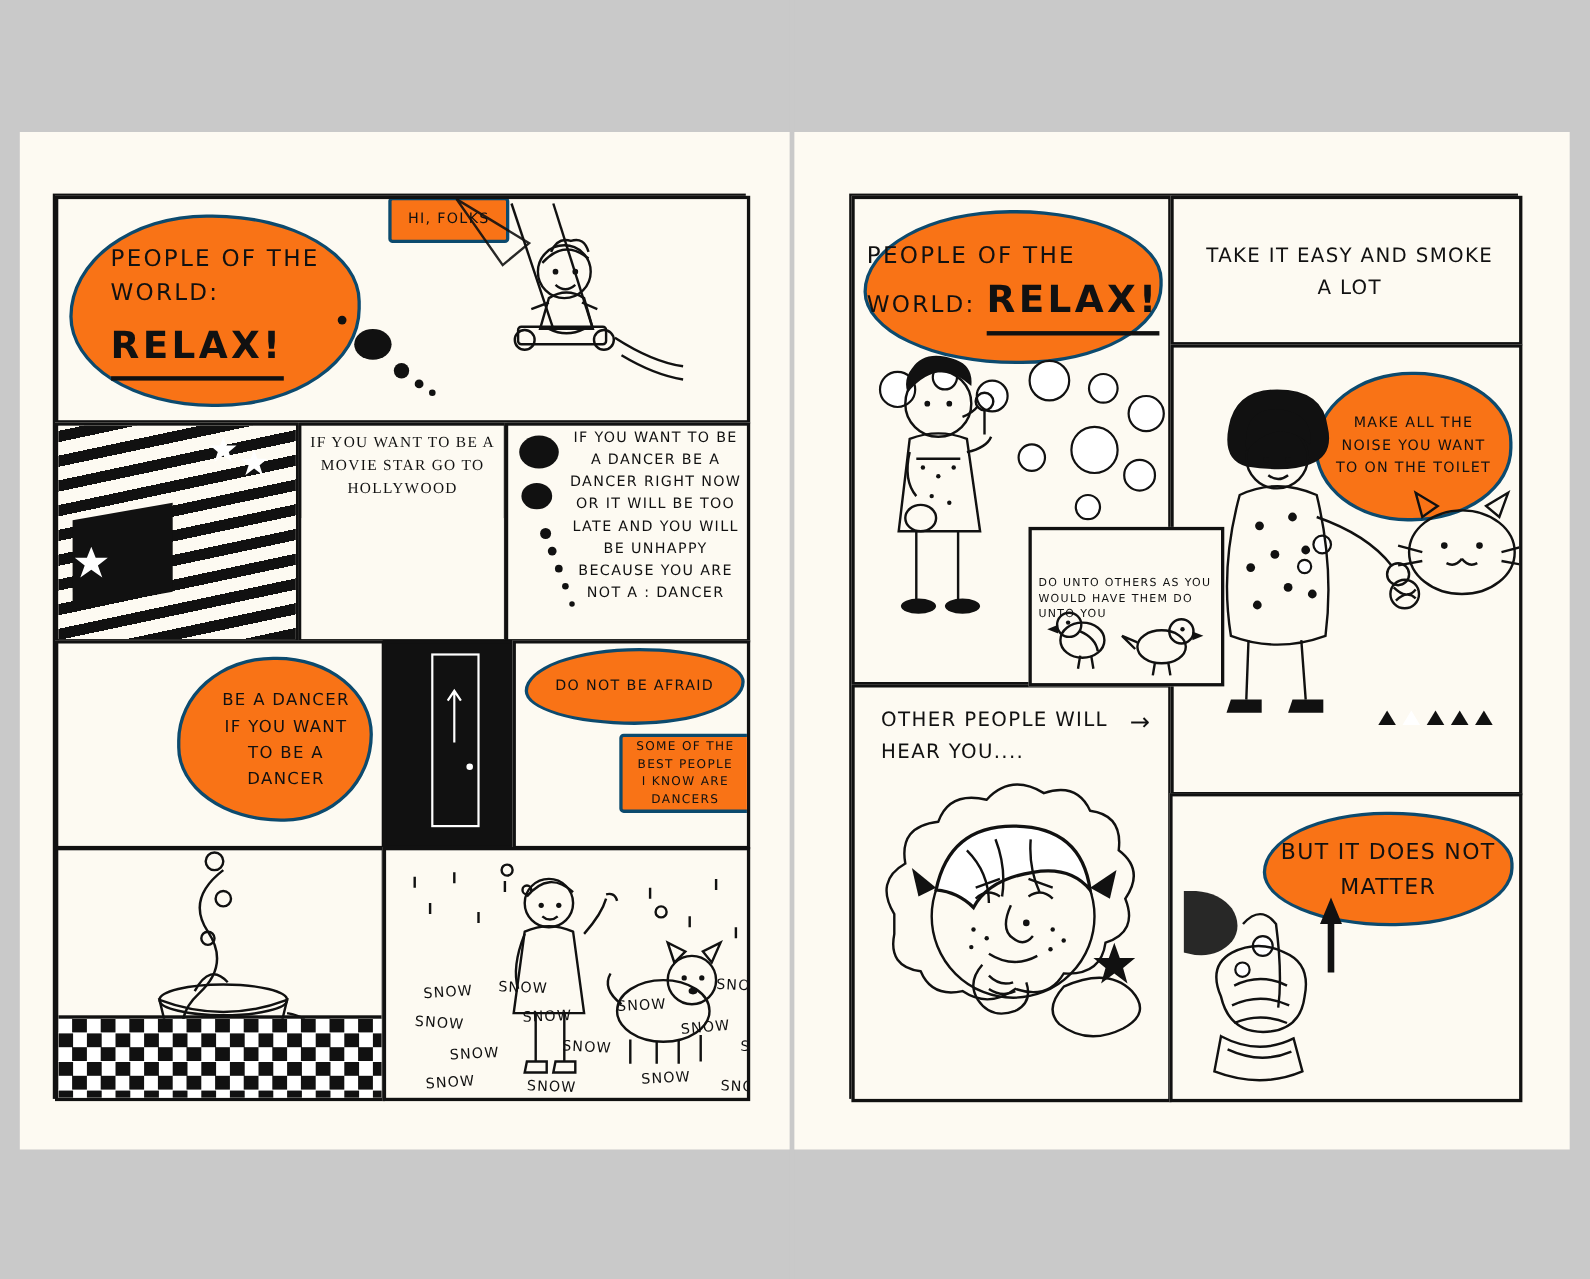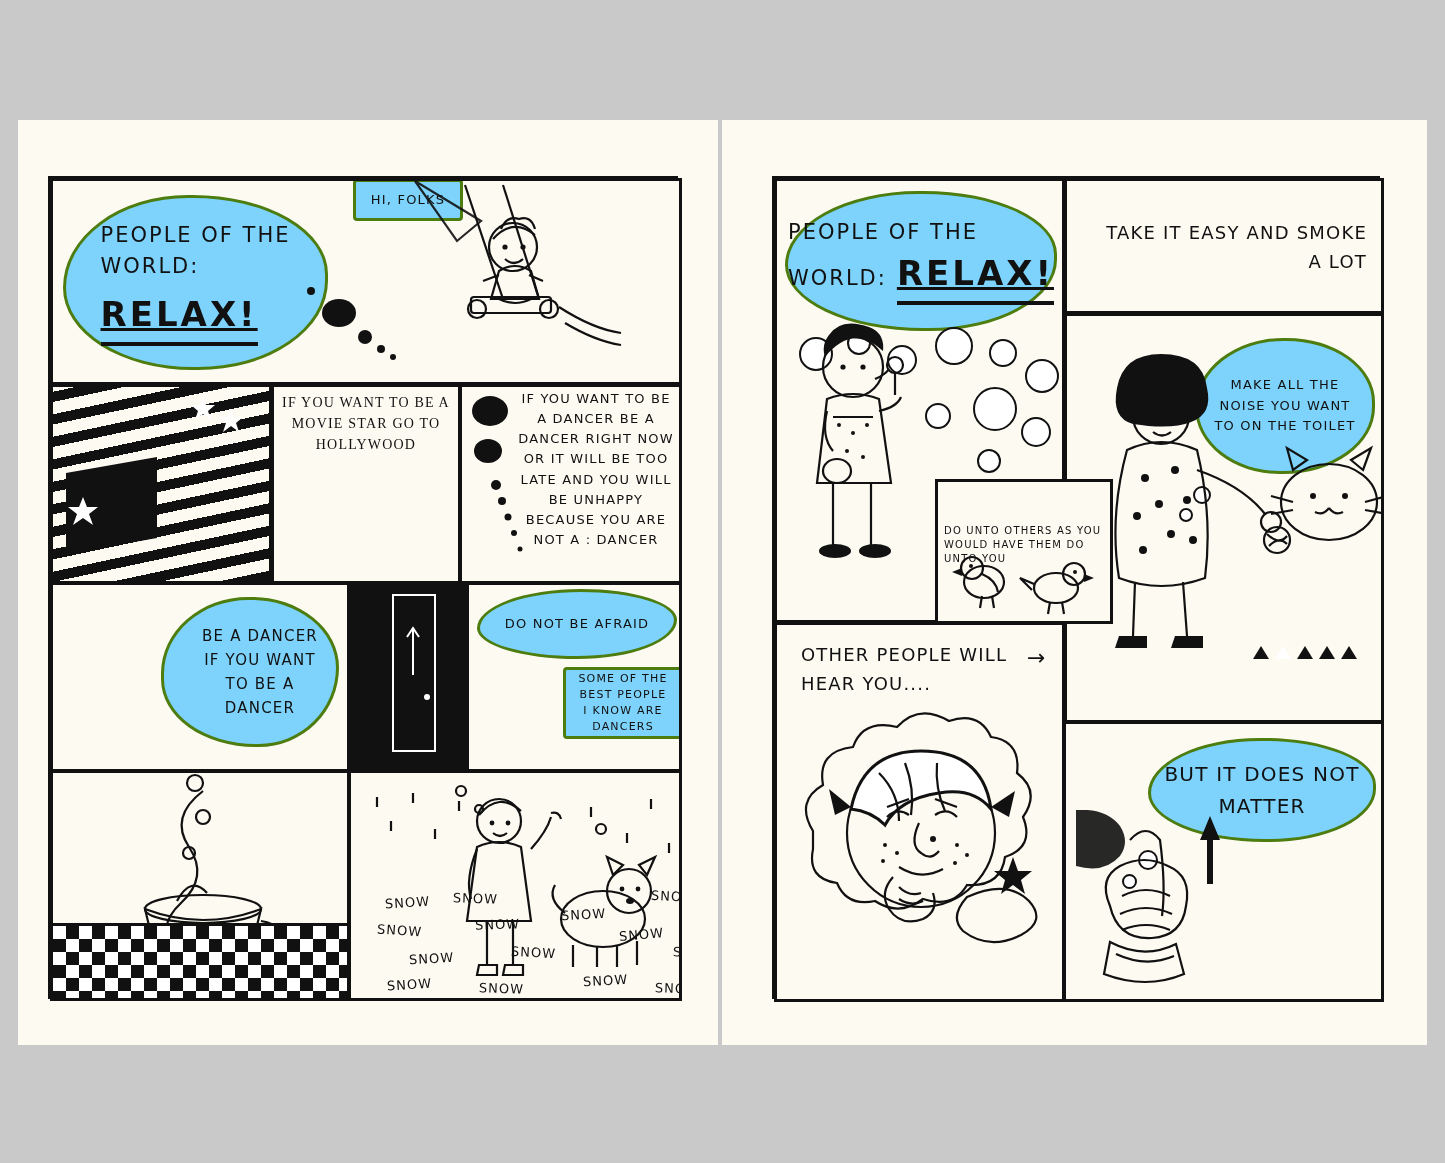--- a/index.html
+++ b/index.html
@@ -48,22 +48,22 @@
     font-family: "DejaVu Sans", sans-serif;
     color: #111;
     letter-spacing: 1.2px;
     line-height: 1.35;
     text-transform: uppercase;
   }
 
   
   .bubble {
     position: absolute;
-    background: #7dd3fc;
-    border: 3px solid #4d7c0f;
+    background: #f97316;
+    border: 3px solid #0c4a6e;
     box-sizing: border-box;
     display: flex;
     align-items: center;
     justify-content: center;
     text-align: center;
     padding: 6px 10px;
   }
   .cloud {
     border-radius: 50% 50% 48% 52% / 52% 48% 50% 50%;
   }
@@ -75,21 +75,20 @@
     letter-spacing: 2px;
     line-height: 1.5;
   }
   .relax {
     font-size: 34px;
     font-weight: bold;
     letter-spacing: 3px;
     border-bottom: 4px solid #111;
     display: inline-block;
     padding-bottom: 2px;
-    text-decoration: underline;
   }
 
   .tx10 { font-size: 10px; }
   .tx11 { font-size: 11px; }
   .tx13 { font-size: 13px; }
   .tx14 { font-size: 14px; font-family: Liberation Serif, serif; }
   .tx15 { font-size: 15px; }
   .tx16 { font-size: 20px; }
   .tx18 { font-size: 18px; }
 
@@ -384,21 +383,21 @@
           <circle cx="56" cy="130" r="2" class="ink-fill"></circle>
           <circle cx="72" cy="136" r="2" class="ink-fill"></circle>
           <path class="ink" d="M42 162 l0 62 M80 162 l0 62"></path>
           <ellipse cx="44" cy="230" rx="16" ry="7" class="ink-fill"></ellipse>
           <ellipse cx="84" cy="230" rx="16" ry="7" class="ink-fill"></ellipse>
           <ellipse cx="46" cy="150" rx="14" ry="12" class="ink" fill="#fff"></ellipse>
         </svg>
       </div>
 
       <div class="panel" style="left:289px; top:-1px; width:320px; height:136px;">
-        <div class="bubble" style="left:10px; top:10px; right:10px; width:300px; height:114px; border:none; background:transparent;text-align:right;">
+        <div class="bubble" style="left:10px; top:10px; right:10px; width:300px; height:114px; border:none; background:transparent;">
           <span class="hand tx18" style="line-height:1.6;">TAKE IT EASY AND SMOKE A LOT</span>
         </div>
         <svg class="figure" style="left:0; top:0;" width="320" height="136" viewBox="0 0 320 136">
           <path class="ink-fill" d="M0 0 h320 v14 q-14 6 -4 18 q-16 4 -10 18 q-18 2 -10 16 q-16 6 -6 18 q-16 8 -6 20 q-12 8 -4 18 l-254 0 q-10 -12 2 -20 q-16 -8 -4 -18 q-16 -8 -2 -18 q-14 -10 0 -18 q-14 -8 -2 -18 q-12 -8 0 -16 z" opacity="0"></path>
         </svg>
       </div>
 
       <div class="panel" style="left:160px; top:300px; width:178px; height:145px; z-index:4;">
         <div style="padding:6px 6px 0 6px;margin-top:36px;">
           <span class="hand tx10" style="line-height:1.4; display:block;">DO UNTO OTHERS AS YOU WOULD HAVE THEM DO UNTO YOU</span>

